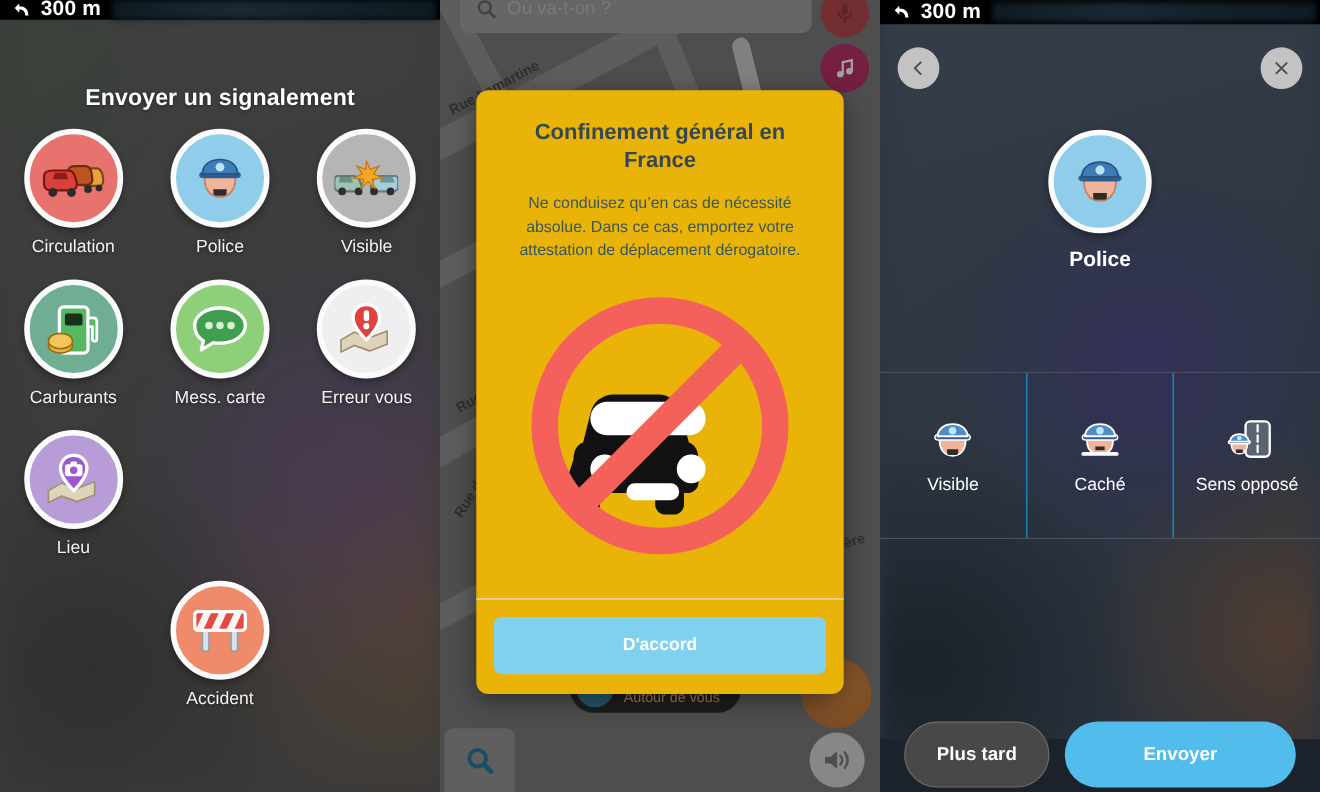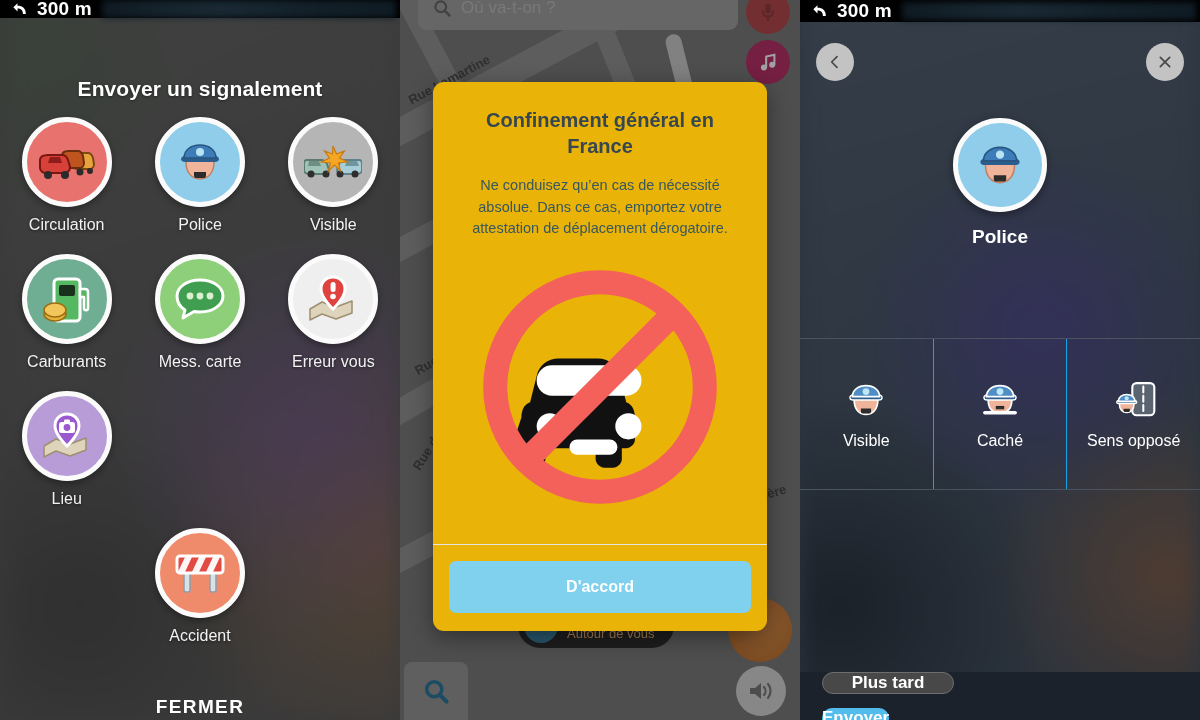--- a/index.html
+++ b/index.html
@@ -177,22 +177,22 @@
     display: flex; border-top: 1px solid #4a5360; border-bottom: 1px solid #4a5360;
   }
   .opt {
     flex: 1; display: flex; flex-direction: column; align-items: center;
     justify-content: center; gap: 10px; cursor: pointer;
     border-right: 1px solid #0ea5e9;
   }
   .opt:last-child { border-right: none; }
   .opt-label { color: #fff; font-size: 16px; }
   .confirm-actions {
-    position: absolute; left: 0; bottom: 0; width: 100%; height: 48px;
-    display: flex; align-items: flex-start; gap: 14px; padding: 0 22px; flex-direction: column;
+    position: absolute; left: 0; bottom: 16px; width: 100%; height: 48px;
+    display: flex; align-items: flex-start; gap: 14px; padding: 0 22px;
   }
   .act-btn {
     height: 60px; border-radius: 30px; display: flex; align-items: center;
     justify-content: center; font-size: 17px; font-weight: 700; cursor: pointer;
   }
   .act-later { width: 132px; background: #484848; color: #fff; border: 1px solid #6e6e6e; }
   .act-send { flex: 1; background: #52bdec; color: #fff; }
   .confirm-footer-bg {
     position: absolute; left: 0; bottom: 0; width: 100%; height: 48px;
     background: #1b222b;
@@ -330,21 +330,20 @@
               <rect x="12" y="20" width="6" height="22" rx="2" fill="#d6e2e8" stroke="#8f9ea6" stroke-width="1.5"></rect>
               <rect x="38" y="20" width="6" height="22" rx="2" fill="#d6e2e8" stroke="#8f9ea6" stroke-width="1.5"></rect>
               <rect x="5" y="6" width="46" height="17" rx="3" fill="#e24b44" stroke="#fff" stroke-width="3"></rect>
               <path d="M13 7l-7 15h7l7-15zM27 7l-7 15h7l7-15zM41 7l-7 15h7l7-15z" fill="#fff" opacity=".95"></path>
             </svg>
           </div>
           <div class="report-label">Accident</div>
         </div>
       </div>
 
-      <div class="report-close">FERMER</div>
     </div>
   </div>
 
   <div class="panel" id="panel-map">
     <div class="map-canvas">
       <div class="road" style="left:-40px; top:60px; width:300px; height:26px; transform:rotate(-28deg);"></div>
       <div class="road" style="left:-60px; top:180px; width:340px; height:22px; transform:rotate(-28deg);"></div>
       <div class="road" style="left:-60px; top:330px; width:360px; height:24px; transform:rotate(-30deg);"></div>
       <div class="road" style="left:-40px; top:470px; width:380px; height:22px; transform:rotate(-28deg);"></div>
       <div class="road" style="left:60px; top:-60px; width:20px; height:360px; transform:rotate(-28deg);"></div>

